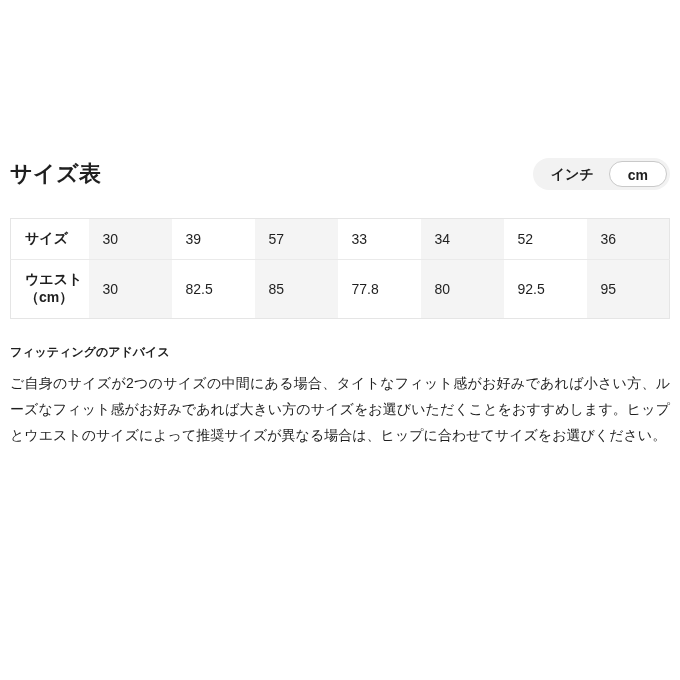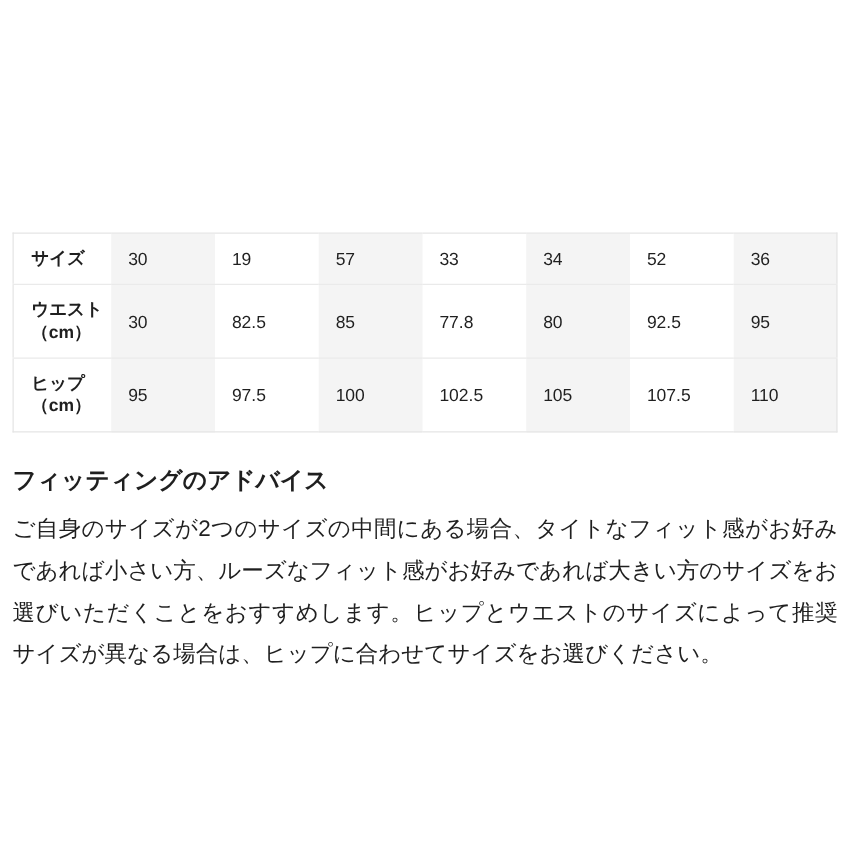--- a/index.html
+++ b/index.html
@@ -38,74 +38,71 @@
   }
   .size-table th,.size-table td{
     text-align:left;padding:0 4px 0 14px;vertical-align:middle;
     font-weight:400;box-sizing:border-box;
   }
   .size-table th{font-weight:700;}
   .size-table tr>*:nth-child(even){background:var(--stripe);}
   .size-table tr.row-size>*{height:41px;}
   .size-table tr.row-waist>*,.size-table tr.row-hip>*{height:59px;}
   .size-table tr+tr>th,.size-table tr+tr>td{border-top:1px solid var(--row-line);}
-  .advice-heading{font-size:19px;font-weight:700;margin:25px 0 0 0;}
+  .advice-heading{font-size:12px;font-weight:700;margin:25px 0 0 0;}
   .advice-body{
-    font-size:18px;line-height:1.85;margin:10px 0 0 0;
+    font-size:14px;line-height:1.85;margin:10px 0 0 0;
     text-align:justify;
   }
 </style>
 </head>
 <body>
 
 <div class="page">
 
+  <div class="header">
+    <h1 class="page-title">サイズ表</h1>
+    <div class="unit-toggle">
+      <button class="unit-option">インチ</button>
+      <button class="unit-option selected">cm</button>
+    </div>
+  </div>
 
   <table class="size-table">
     <colgroup>
       <col style="width:78px">
       <col>
         <col>
         <col>
         <col>
         <col>
         <col>
         <col>
     </colgroup>
     <tbody>
         <tr class="row-size">
       <th>サイズ</th>
       <td>30</td>
-      <td>19</td>
+      <td>39</td>
       <td>57</td>
       <td>33</td>
       <td>34</td>
       <td>52</td>
       <td>36</td>
     </tr>
     <tr class="row-waist">
       <th>ウエスト（cm）</th>
       <td>30</td>
       <td>82.5</td>
       <td>85</td>
       <td>77.8</td>
       <td>80</td>
       <td>92.5</td>
       <td>95</td>
     </tr>
-    <tr class="row-hip">
-      <th>ヒップ（cm）</th>
-      <td>95</td>
-      <td>97.5</td>
-      <td>100</td>
-      <td>102.5</td>
-      <td>105</td>
-      <td>107.5</td>
-      <td>110</td>
-    </tr>
   </tbody>
     </table>
 
   <div class="advice">
     <h2 class="advice-heading">フィッティングのアドバイス</h2>
     <p class="advice-body">ご自身のサイズが2つのサイズの中間にある場合、タイトなフィット感がお好みであれば小さい方、ルーズなフィット感がお好みであれば大きい方のサイズをお選びいただくことをおすすめします。ヒップとウエストのサイズによって推奨サイズが異なる場合は、ヒップに合わせてサイズをお選びください。</p>
   </div>
 
 </div>
 

